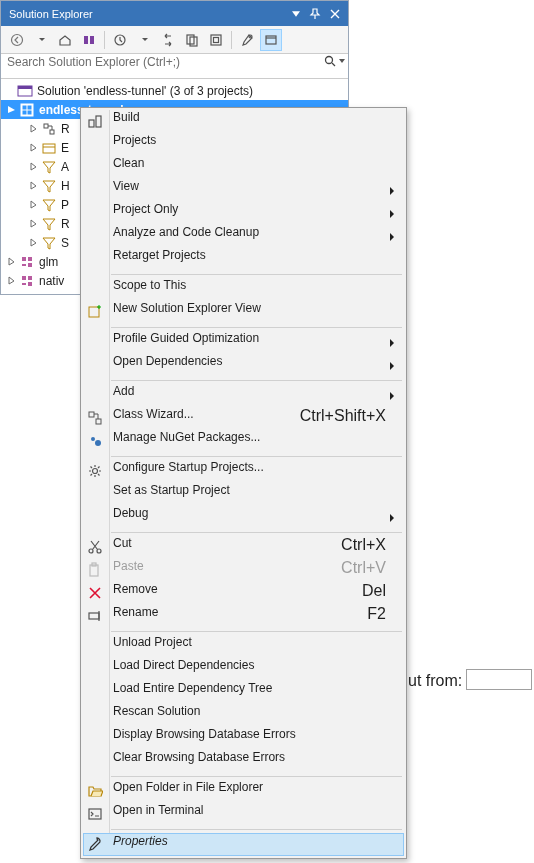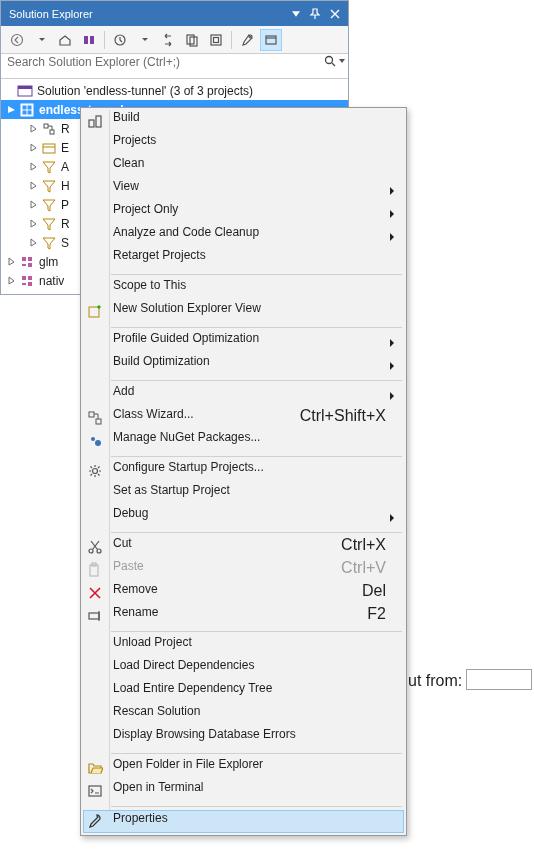--- a/index.html
+++ b/index.html
@@ -60,21 +60,21 @@
   .ctxmenu {
     position: absolute; left: 80px; top: 107px; width: 327px;
     background: #f2f2f2; border: 1px solid #999; padding: 2px;
     box-shadow: 2px 3px 6px rgba(0,0,0,0.25);
   }
   .ctx-row {
     position: relative; display: flex; 
     height: 23px; padding-left: 30px; padding-right: 18px;
     font-size: 12px; color: #1e1e1e; cursor: default;
   }
-  .ctx-row.highlight { background: #cde6f7; border: 1px solid #90c8f6; height:23px; padding-left:29px; padding-right:17px;}
+  .ctx-row.highlight { background: #cde6f7; border: 1px solid #90c8f6; height:23px; padding-left:29px; padding-right:17px;font-style:italic;}
   .ctx-row .mi-icon { position: absolute; left: 4px; top: 3px; width: 16px; height: 16px; display:flex; align-items:center; justify-content:center; color:#444;}
   .ctx-row .mi-label { flex: 1; }
   .ctx-row .mi-shortcut { color: #1e1e1e; font-size: 16px; }
   .ctx-row .mi-sub::after {
     content: ""; position: absolute; right: 6px; top: 50%; margin-top: -4px;
     border: 4px solid transparent; border-left-color: #1e1e1e;
   }
   .ctx-row.disabled { color: #9d9d9d; }
   .ctx-sep { height: 1px; background: #d0d0d0; margin: 3px 2px 3px 28px; }
   .icon-gutter {
@@ -392,21 +392,21 @@
           </svg>
         </span>
       <span class="mi-label">New Solution Explorer View</span>
     </div>
     <div class="ctx-sep"></div>
     <div class="ctx-row">
         <span class="mi-label">Profile Guided Optimization</span>
         <span class="mi-sub"></span>
       </div>
     <div class="ctx-row">
-        <span class="mi-label">Build Optimization</span>
+        <span class="mi-label">Open Dependencies</span>
         <span class="mi-sub"></span>
       </div>
     <div class="ctx-sep"></div>
     <div class="ctx-row">
         <span class="mi-label">Add</span>
         <span class="mi-sub"></span>
       </div>
     <div class="ctx-row">
       <span class="mi-icon">
           <svg viewBox="0 0 16 16" stroke="#555" fill="none">
@@ -494,20 +494,23 @@
       </div>
     <div class="ctx-row">
         <span class="mi-label">Load Entire Dependency Tree</span>
       </div>
     <div class="ctx-row">
         <span class="mi-label">Rescan Solution</span>
       </div>
     <div class="ctx-row">
         <span class="mi-label">Display Browsing Database Errors</span>
       </div>
+    <div class="ctx-row">
+        <span class="mi-label">Clear Browsing Database Errors</span>
+      </div>
     <div class="ctx-sep"></div>
     <div class="ctx-row">
       <span class="mi-icon">
           <svg viewBox="0 0 16 16" stroke="#b8870b" fill="none" stroke-width="1.2">
             <path d="M2 4h4l1 2h7v7H2z"></path>
             <path d="M4 13l2-5h10l-2 5" fill="#f7e9b7"></path>
           </svg>
         </span>
       <span class="mi-label">Open Folder in File Explorer</span>
     </div>

